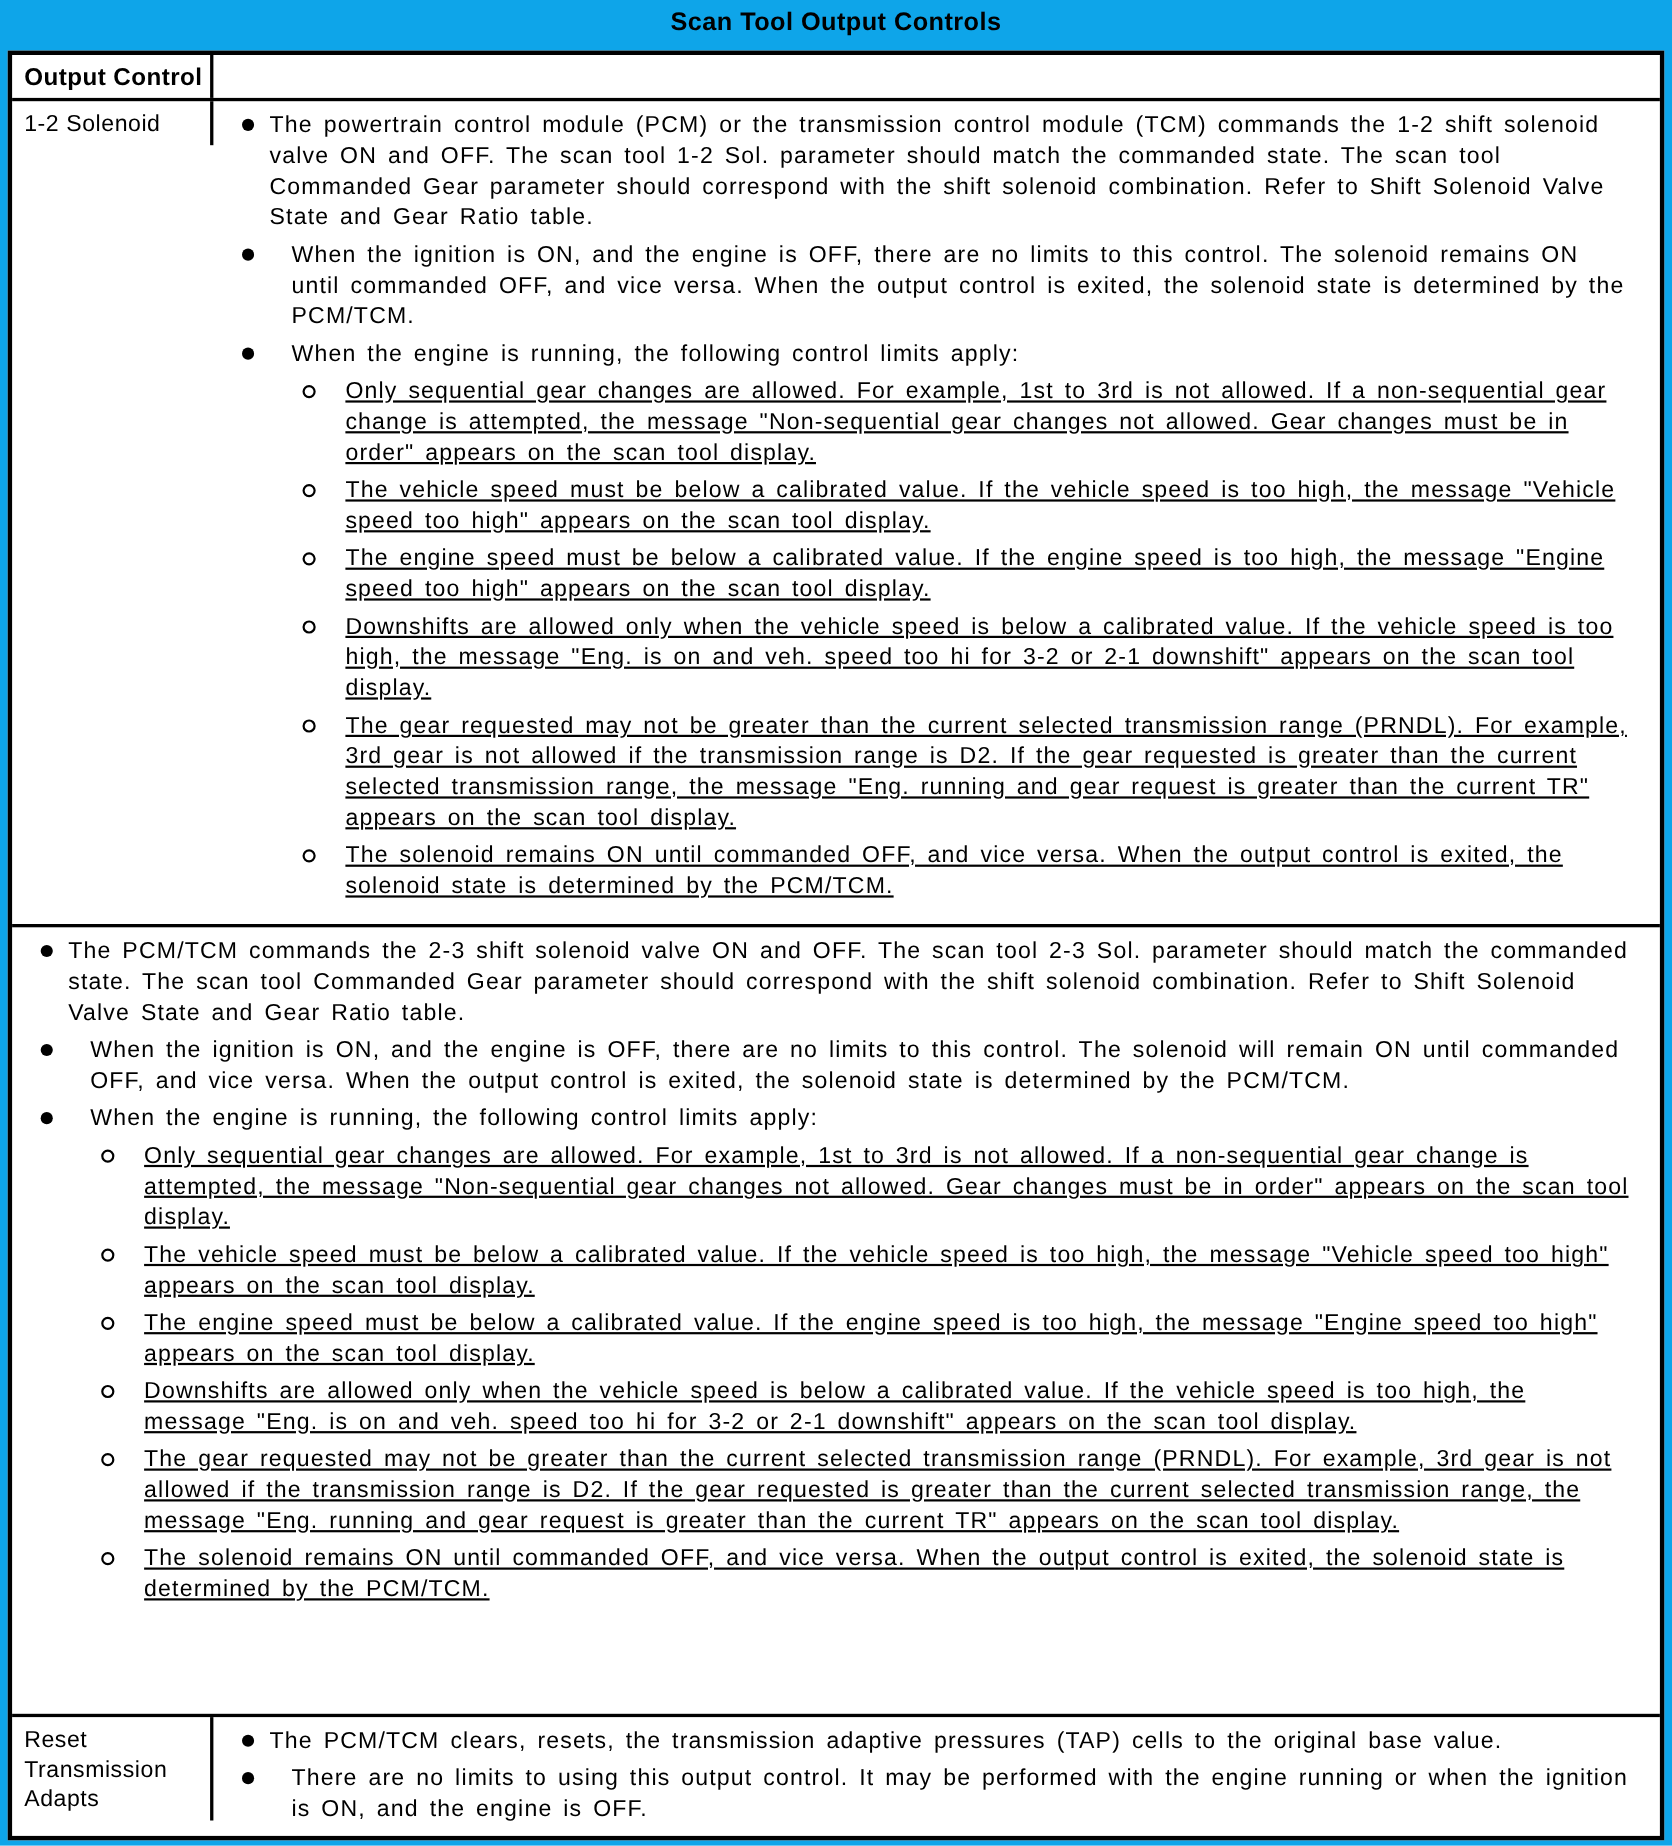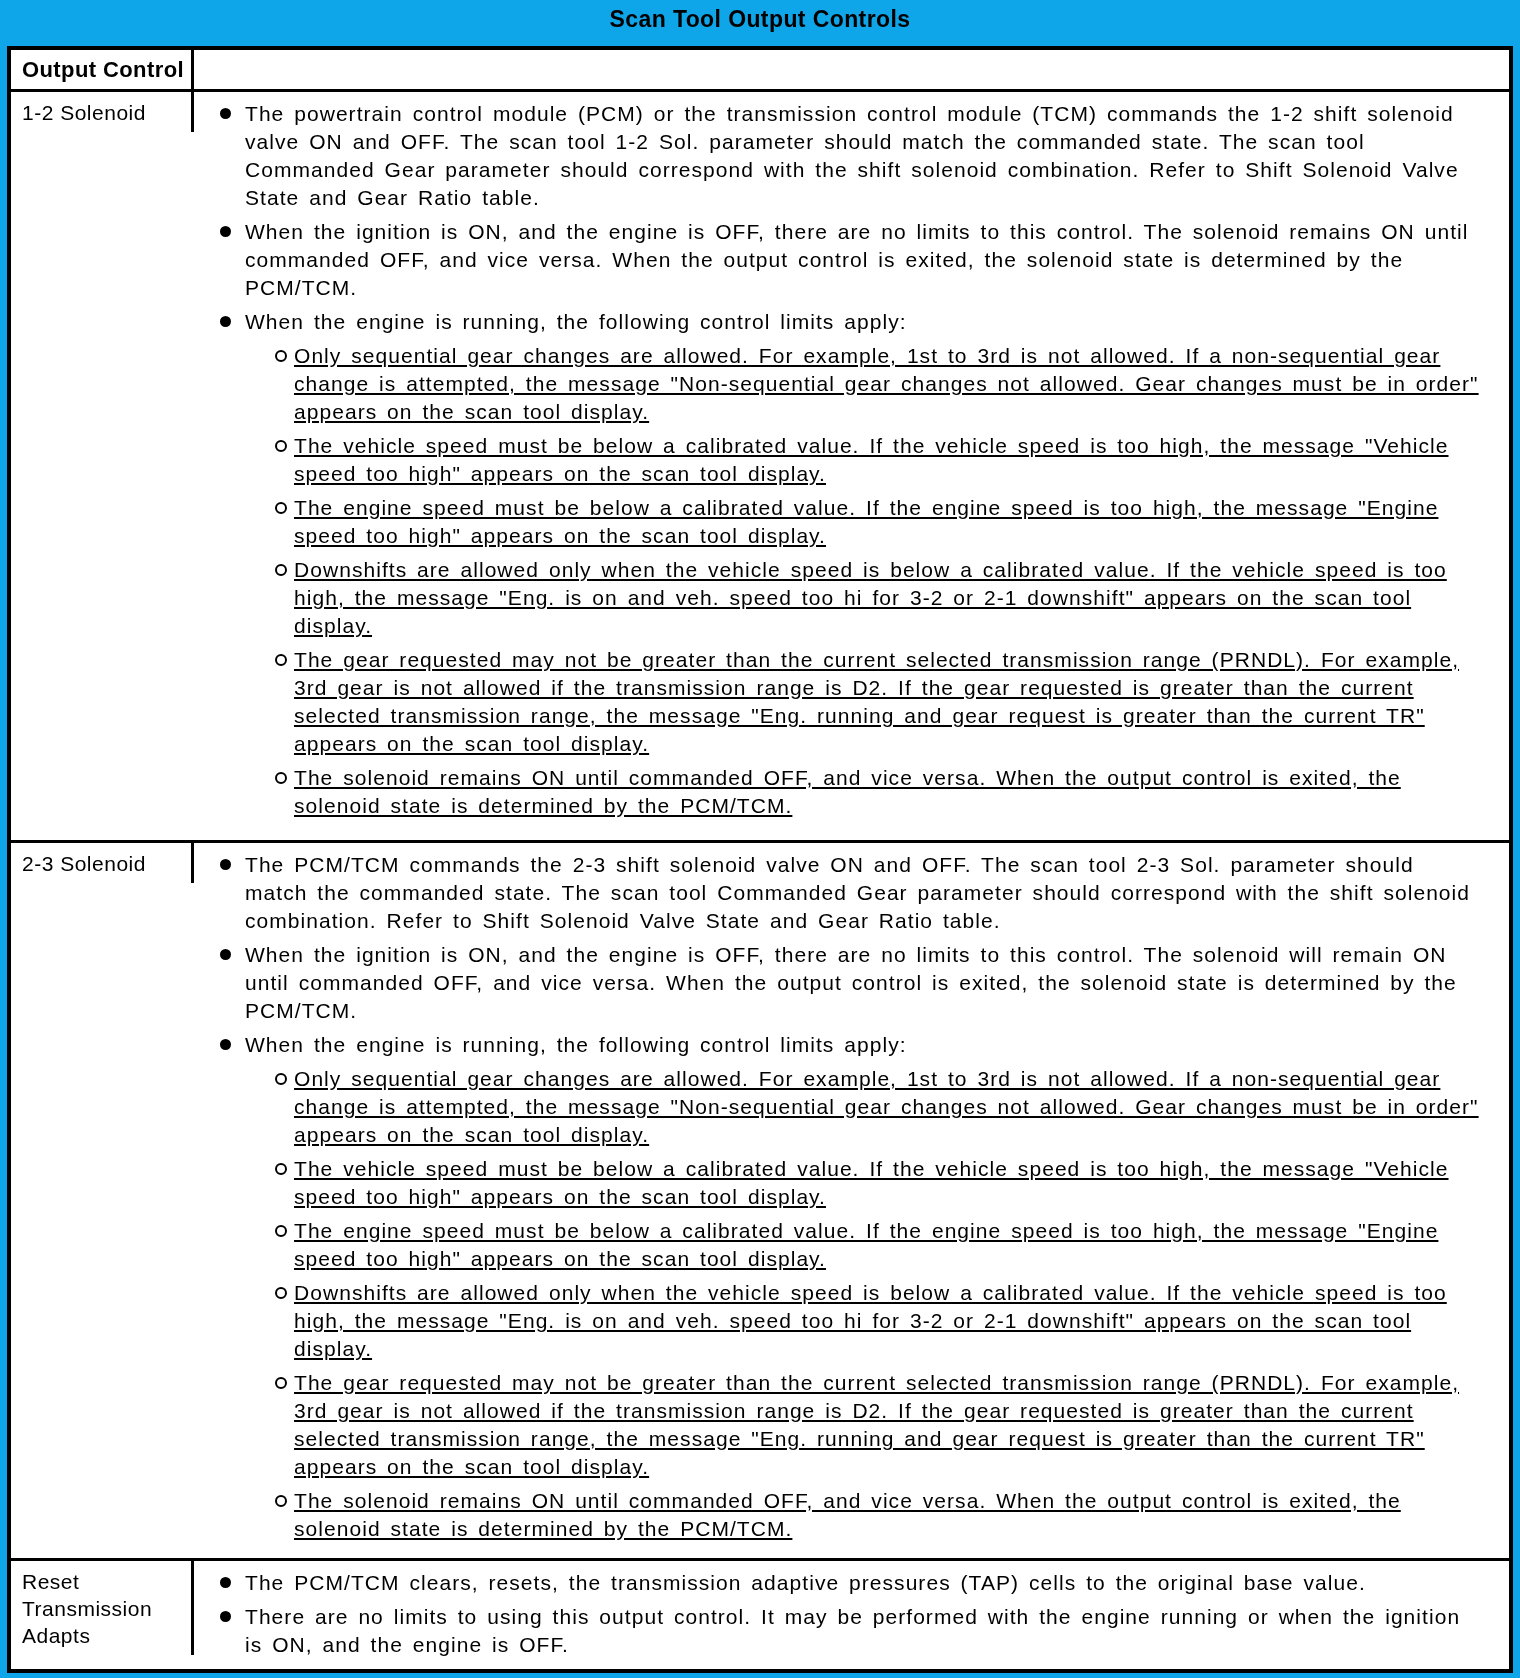--- a/index.html
+++ b/index.html
@@ -52,21 +52,21 @@
   }
   .thead { border-bottom: 3px solid #000000; }
   .thead .cell { font-weight: 700; font-size: 22px; line-height: 25px; }
   .thead .control-cell { padding: 7px 4px 7px 11px; letter-spacing: 0.4px; }
   .thead .desc-cell { text-align: center; padding: 7px 6px; letter-spacing: 0.4px; word-spacing: normal; }
   .body-row + .body-row { border-top: 3px solid #000000; }
   .row-0 { min-height: 748px; }
   .row-1 { min-height: 718px; }
   .row-2 { min-height: 100px; }
   .item { display: flex; align-items: flex-start; }
-  .item + .item { margin-top: 6px; }
+  .item + .item { margin-top: 6px; gap: 20px; }
   .item.lvl2 { margin-left: 55px; text-decoration: underline; }
   .bullet-col { flex: 0 0 25px; padding-top: 8px; }
   .lvl2 .bullet-col { flex: 0 0 19px; }
   .bullet.filled {
     display: block;
     width: 11px; height: 11px;
     border-radius: 50%;
     background: #000000;
   }
   .bullet.hollow {
@@ -153,23 +153,20 @@
   <div class="item lvl2">
     <span class="bullet-col">
       <span class="bullet hollow"></span>
     </span>
     <span class="item-text">The solenoid remains ON until commanded OFF, and vice versa. When the output control is exited, the solenoid state is determined by the PCM/TCM.</span>
   </div>
 </div>
   </div>
 
   <div class="trow body-row row-1">
-    <div class="cell control-cell">
-      <span class="control-label">2-3 Solenoid</span>
-    </div>
     <div class="cell desc-cell">
   <div class="item lvl1">
     <span class="bullet-col">
       <span class="bullet filled"></span>
     </span>
     <span class="item-text">The PCM/TCM commands the 2-3 shift solenoid valve ON and OFF. The scan tool 2-3 Sol. parameter should match the commanded state. The scan tool Commanded Gear parameter should correspond with the shift solenoid combination. Refer to Shift Solenoid Valve State and Gear Ratio table.</span>
   </div>
 
   <div class="item lvl1">
     <span class="bullet-col">

